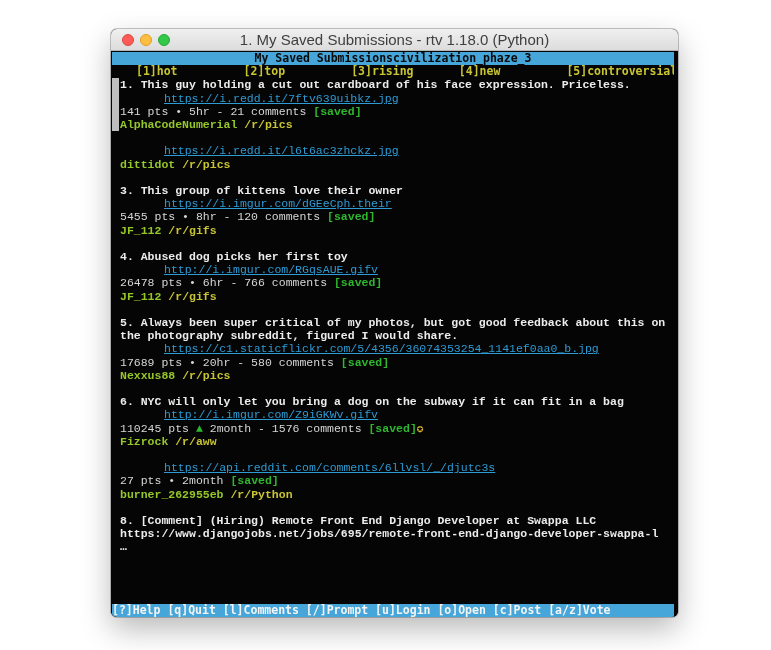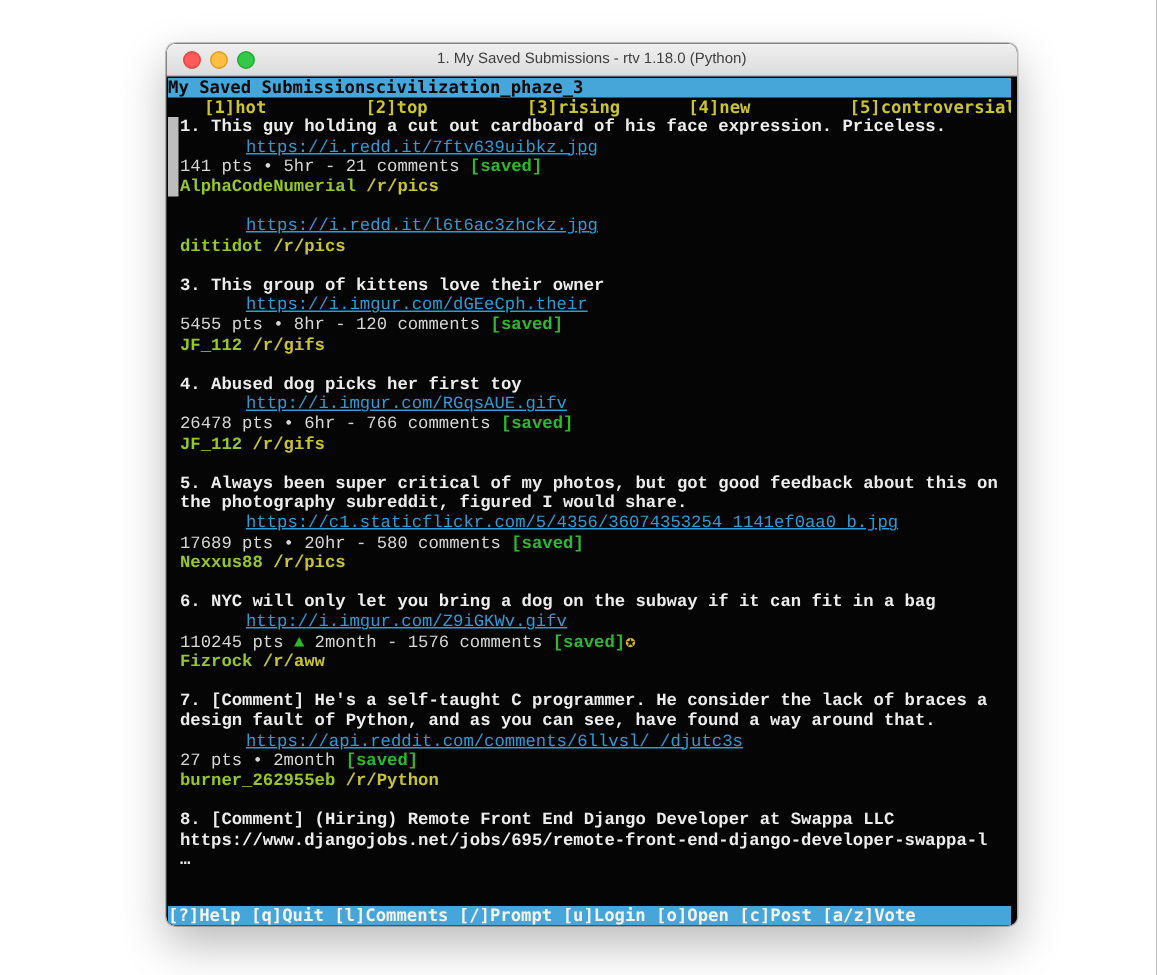--- a/index.html
+++ b/index.html
@@ -22,37 +22,37 @@
     border-radius:6px; overflow:hidden; background:var(--termbg);
     box-shadow:0 12px 30px rgba(0,0,0,.28), 0 0 0 1px rgba(0,0,0,.22);
   }
   .titlebar {
     height:22px; background:linear-gradient(#f0f0f0,#dcdcdc);
     border-bottom:1px solid #b4b4b4; position:relative;
     display:flex; align-items:center; justify-content:center;
   }
   .titlebar .wtitle {
     font-family:"Liberation Sans","DejaVu Sans",sans-serif;
-    font-size:10px; color:#3f3f3f;
+    font-size:15px; color:#3f3f3f;
   }
   .lights { position:absolute; left:11px; top:5px; display:flex; gap:6px; }
   .light { width:12px; height:12px; border-radius:50%; }
   .light.red   { background:#fc5b57; border:1px solid #dd4742; }
   .light.yel   { background:#fdbe41; border:1px solid #dda023; }
   .light.grn   { background:#34c84a; border:1px solid #26a934; }
 
   .terminal {
     position:absolute; top:23px; left:0; right:0; bottom:0;
     background:var(--termbg); color:var(--fg);
     font-size:11.5px; line-height:13.2px; font-weight:bold;
     display:flex; flex-direction:column; padding-left:1px;
   }
   .bar {
     background:var(--bar); color:#0a0a0a; height:13.2px;
-    display:flex; justify-content:flex-start;
+    display:flex; justify-content:center;
     margin-right:4px; flex:0 0 auto; white-space:pre;
   }
   .bar.bottom { color:#f4f4f4; justify-content:flex-start; }
   .menubar {
     display:flex; color:var(--yellow); height:13.2px;
     margin-right:4px; flex:0 0 auto; white-space:pre;margin-left:24px;
   }
   .menubar .mi { flex:1 1 0; overflow:hidden; }
 
   .post-list { flex:1 1 auto; overflow:hidden; }
@@ -123,21 +123,20 @@
           <div class="line"><span class="fg">17689 pts • 20hr - 580 comments </span><span class="sv">[saved]</span></div>
           <div class="line"><span class="au">Nexxus88</span><span class="fg"> </span><span class="sr">/r/pics</span></div>
         </div>
         <div class="post">
           <div class="line"><span class="t">6. NYC will only let you bring a dog on the subway if it can fit in a bag</span></div>
           <div class="line"><span class="l">http://i.imgur.com/Z9iGKWv.gifv</span></div>
           <div class="line"><span class="fg">110245 pts </span><span class="up">▲</span><span class="fg"> 2month - 1576 comments </span><span class="sv">[saved]</span><span class="gd">✪</span></div>
           <div class="line"><span class="au">Fizrock</span><span class="fg"> </span><span class="sr">/r/aww</span></div>
         </div>
         <div class="post">
-          <div class="line"><span class="t">7. [Comment] He's a self-taught C programmer. He consider the lack of braces a design fault of Python, and as you can see, have found a way around that.</span></div>
           <div class="line"><span class="l">https://api.reddit.com/comments/6llvsl/_/djutc3s</span></div>
           <div class="line"><span class="fg">27 pts • 2month </span><span class="sv">[saved]</span></div>
           <div class="line"><span class="au">burner_262955eb</span><span class="fg"> </span><span class="sr">/r/Python</span></div>
         </div>
         <div class="post">
           <div class="line"><span class="t">8. [Comment] (Hiring) Remote Front End Django Developer at Swappa LLC</span></div>
           <div class="line"><span class="lw">https://www.djangojobs.net/jobs/695/remote-front-end-django-developer-swappa-l</span></div>
           <div class="line"><span class="t">…</span></div>
         </div>
       </div>

